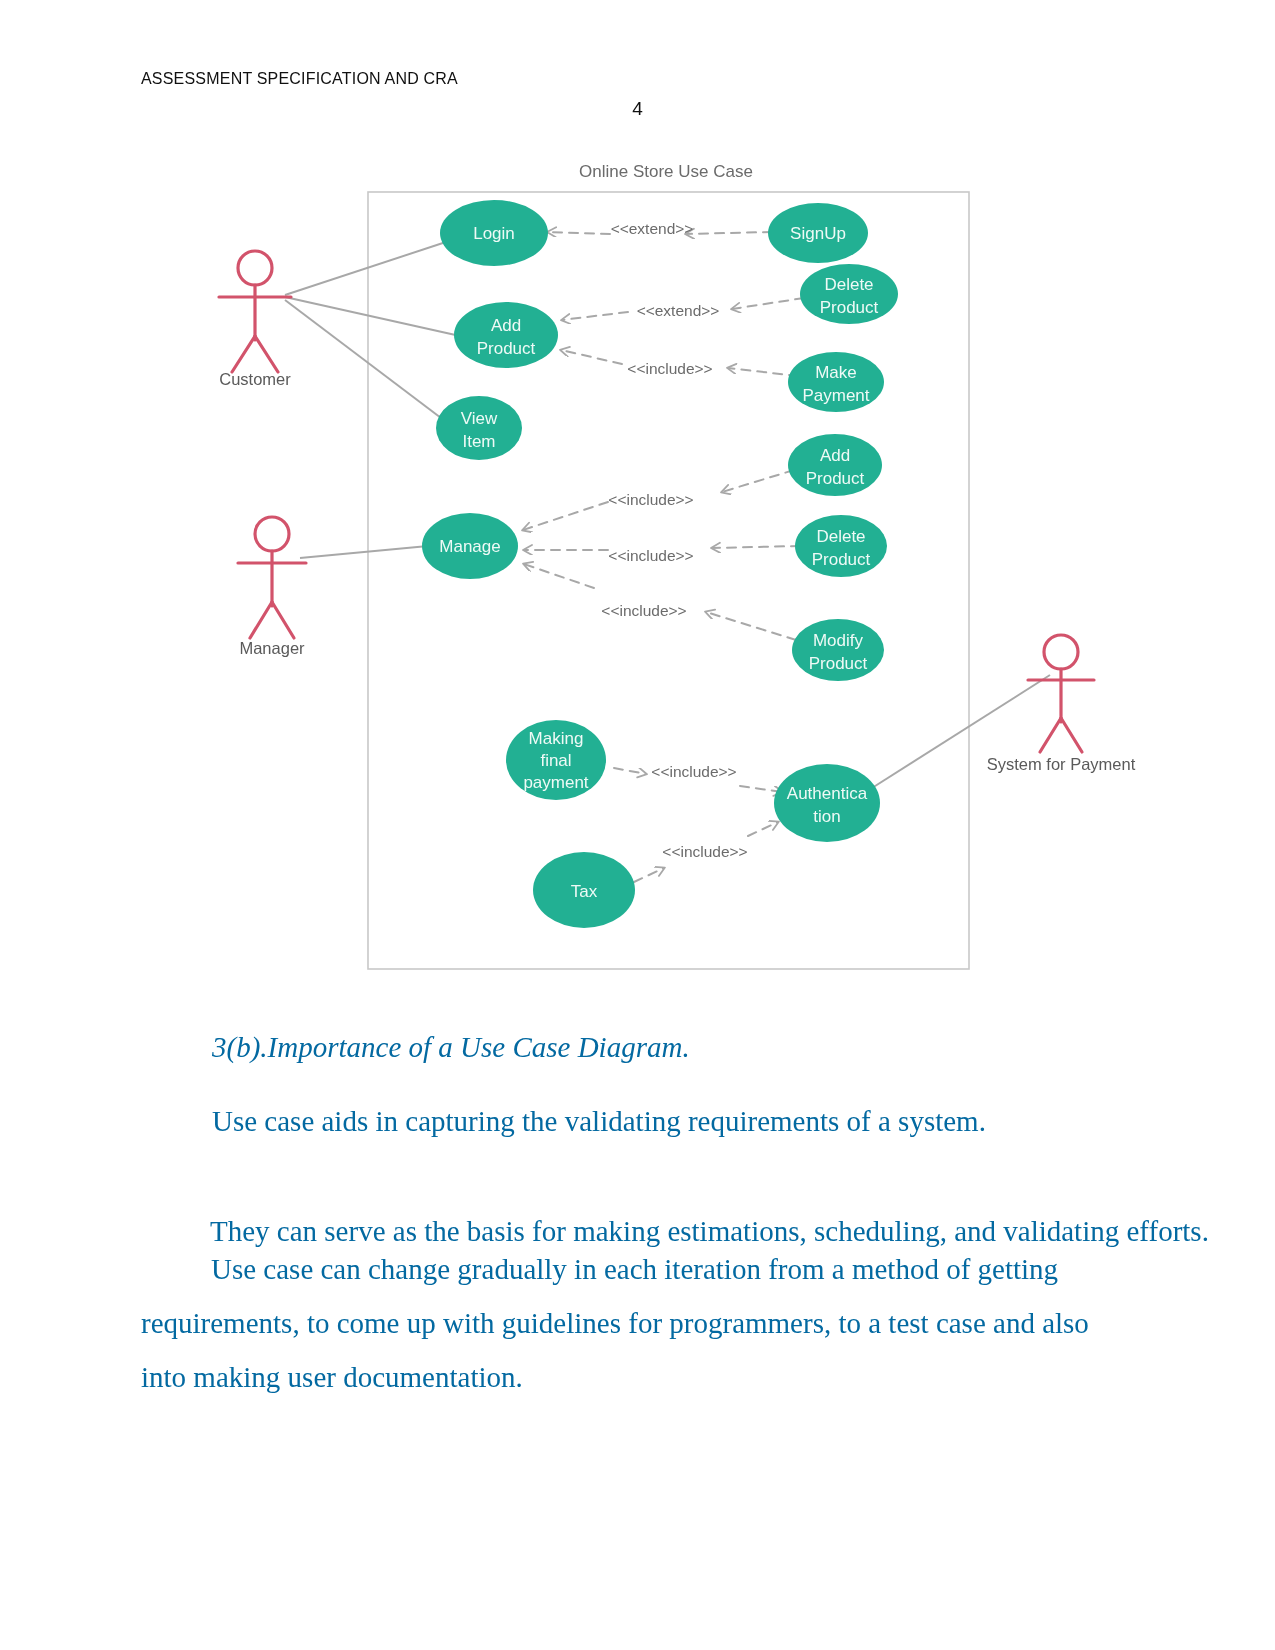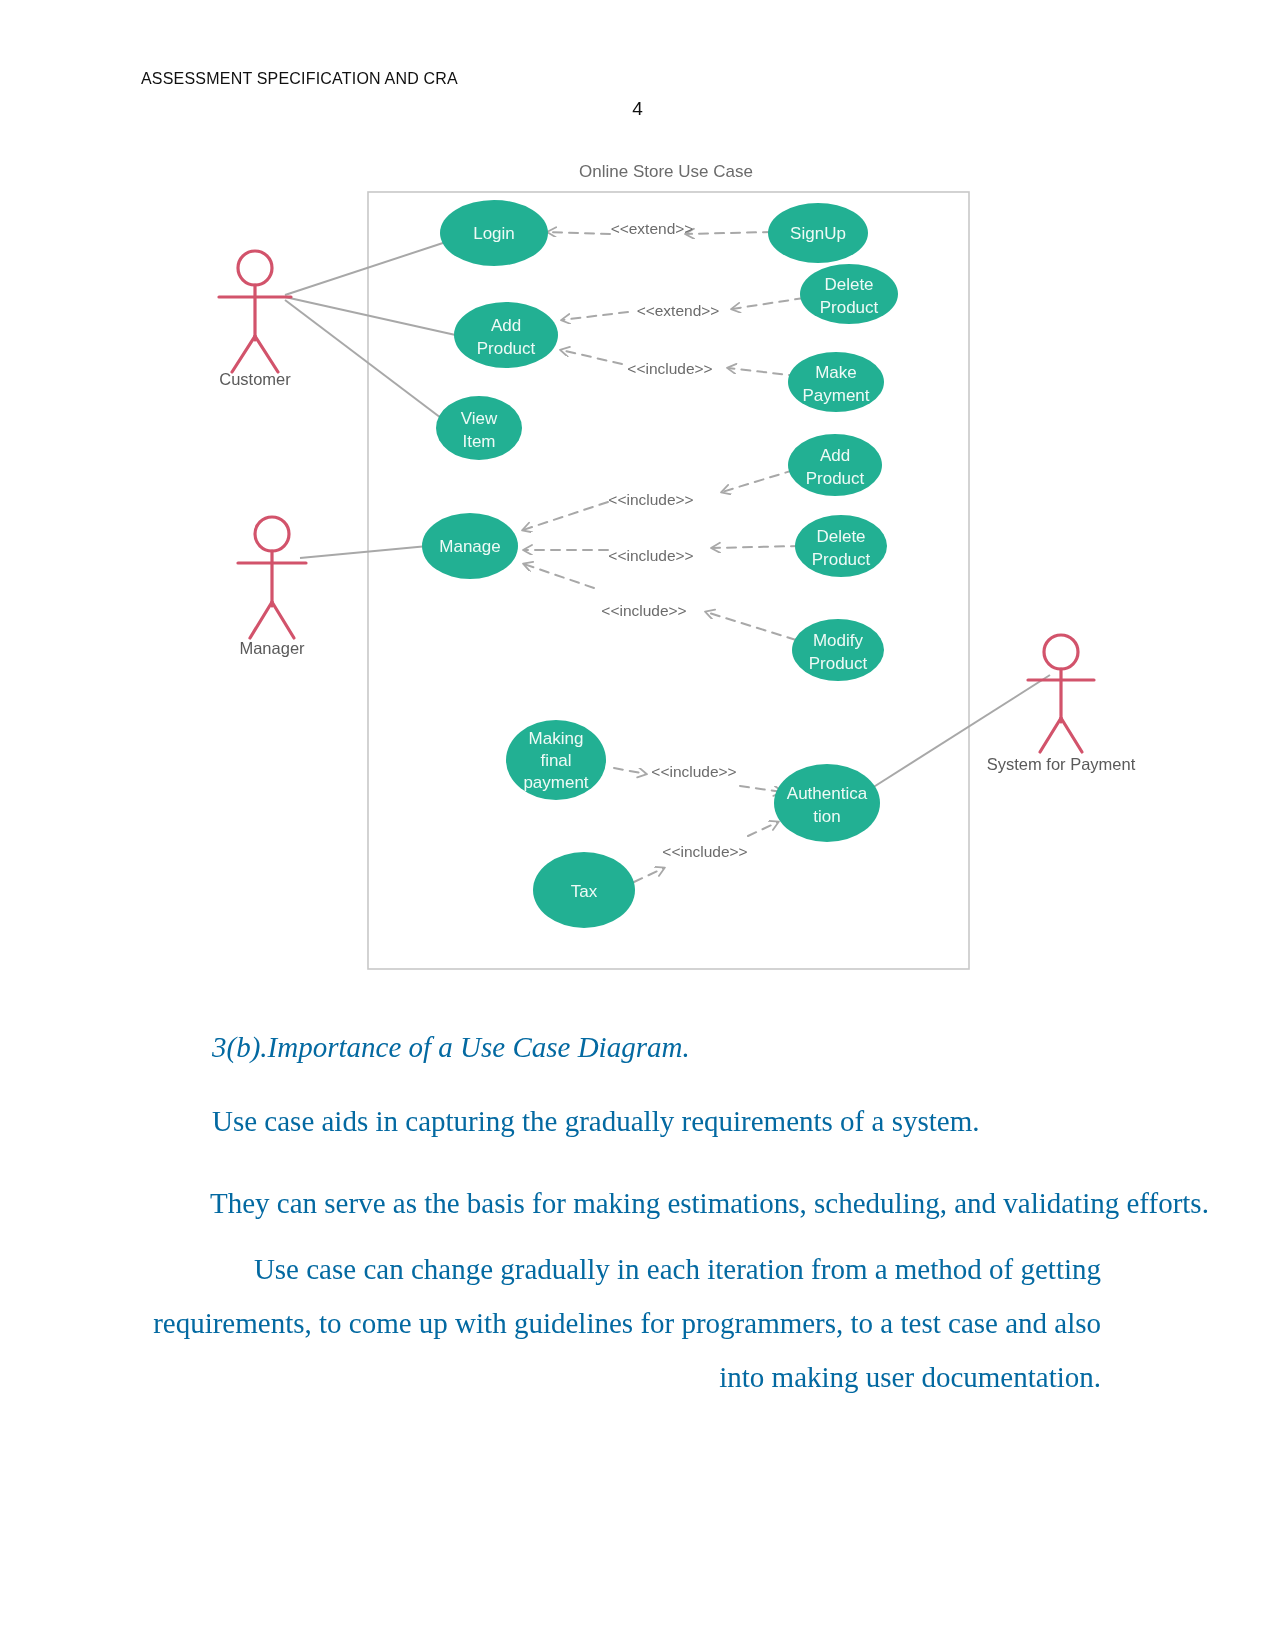--- a/index.html
+++ b/index.html
@@ -62,29 +62,29 @@
     font-style: italic;
     white-space: nowrap;
   }
   #para-1 {
     left: 212px;
     top: 1094px;
     white-space: nowrap;
   }
   #para-2 {
     left: 210px;
-    top: 1176px;
+    top: 1204px;
     white-space: nowrap;
   }
   #para-3 {
     left: 141px;
     top: 1242px;
     width: 960px;
     text-indent: 70px;
-    text-align: right;
+    text-align: left;
   }
 </style>
 </head>
 <body>
 
 <div id="doc-header">ASSESSMENT SPECIFICATION AND CRA</div>
 
 <div id="page-number">4</div>
 
 <div id="figure">
@@ -255,17 +255,17 @@
         <line x1="1061" y1="578" x2="1040" y2="612"></line>
         <line x1="1061" y1="578" x2="1082" y2="612"></line>
       </g>
       <text x="1061" y="630" text-anchor="middle" font-family="'Liberation Sans', sans-serif" font-size="16.5" fill="#5a5a5a">System for Payment</text>
     </g>
   </svg>
 </div>
 
 <div class="para" id="heading-3b">3(b).Importance of a Use Case Diagram.</div>
 
-<div class="para" id="para-1">Use case aids in capturing the gradually requirements of a system.</div>
+<div class="para" id="para-1">Use case aids in capturing the validating requirements of a system.</div>
 
 <div class="para" id="para-2">They can serve as the basis for making estimations, scheduling, and validating efforts.</div>
 
 <div class="para" id="para-3">Use case can change gradually in each iteration from a method of getting requirements, to come up with guidelines for programmers, to a test case and also into making user documentation.</div>
 
 </body></html>

